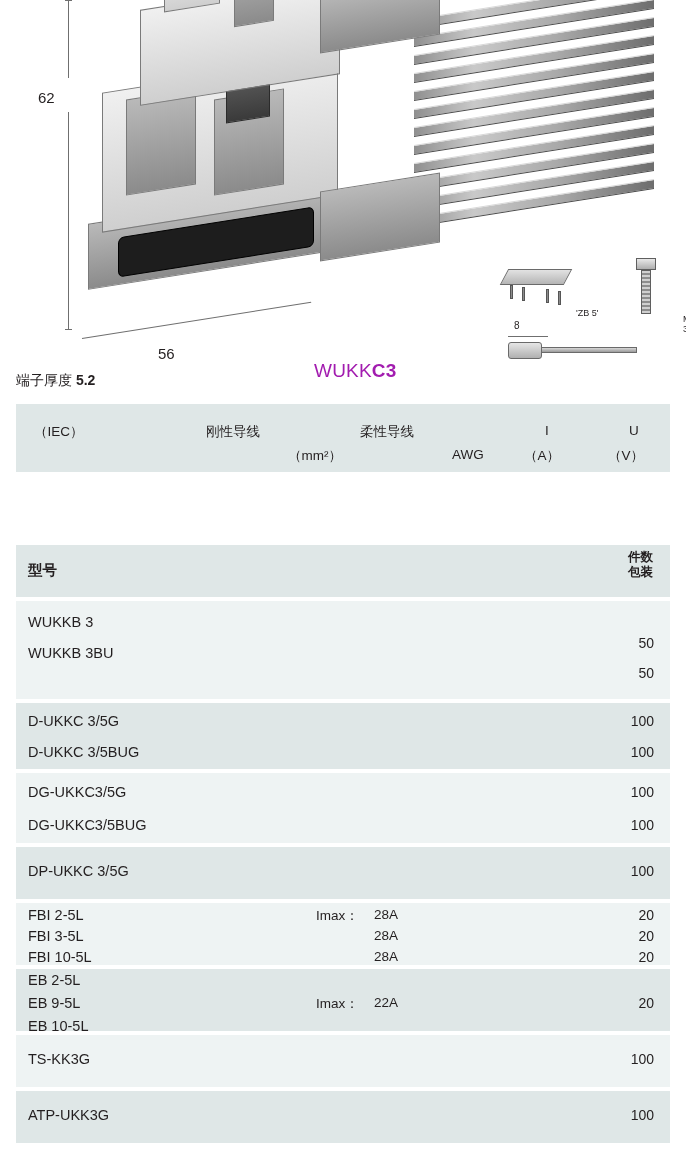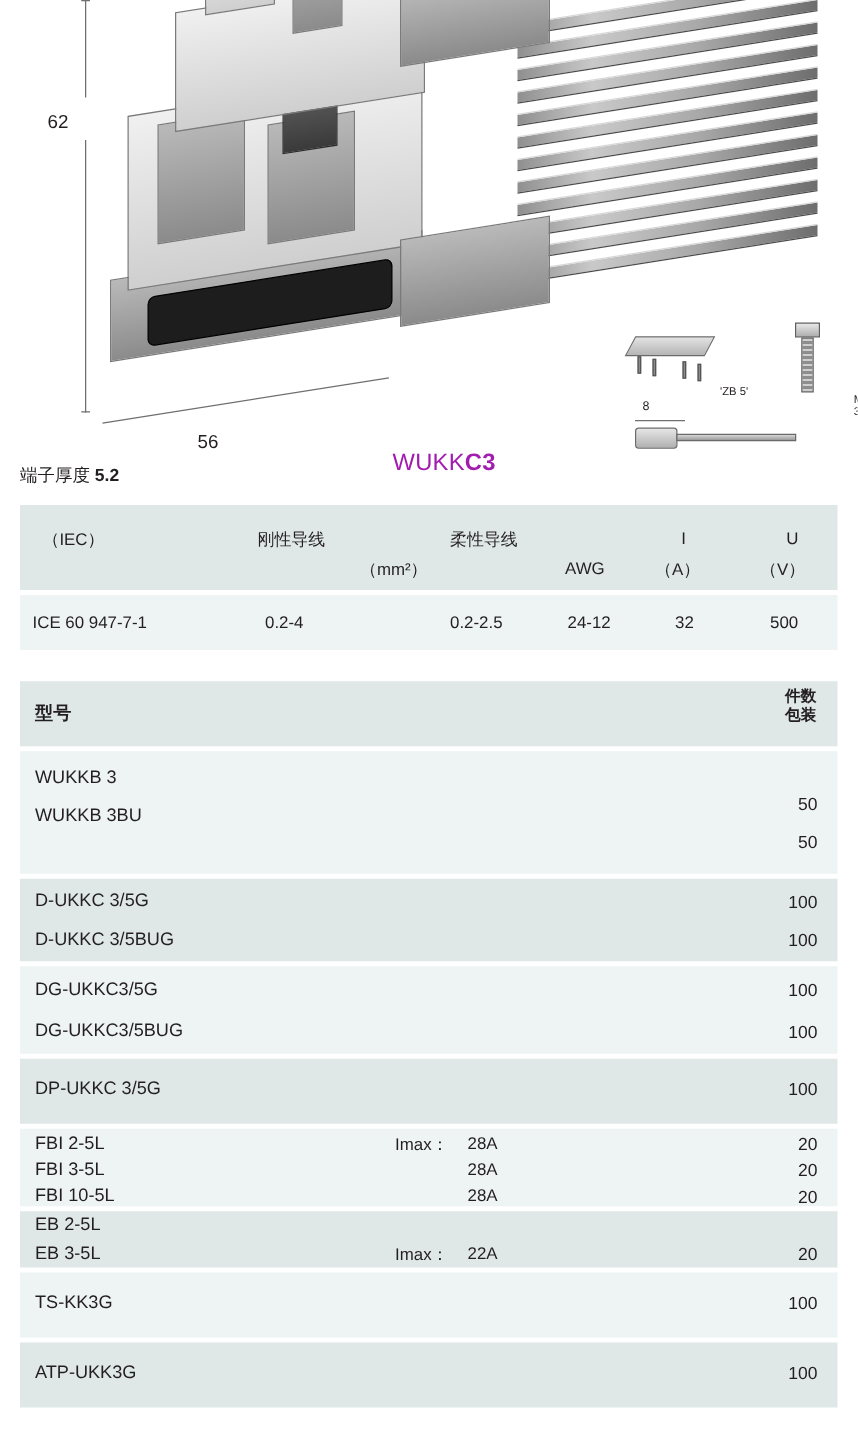--- a/index.html
+++ b/index.html
@@ -403,28 +403,20 @@
     <span style="left:18px;  top:19px;">（IEC）</span>
     <span style="left:190px; top:19px;">刚性导线</span>
     <span style="left:344px; top:19px;">柔性导线</span>
     <span style="left:272px; top:43px;">（mm²）</span>
     <span style="left:436px; top:43px;text-align:right;">AWG</span>
     <span style="left:529px; top:19px;">I</span>
     <span style="left:508px; top:43px;">（A）</span>
     <span style="left:613px; top:19px;">U</span>
     <span style="left:592px; top:43px;">（V）</span>
   </div>
-  <div class="spec-row">
-    <span style="left:10px;  top:14px;">ICE 60 947-7-1</span>
-    <span style="left:196px; top:14px;">0.2-4</span>
-    <span style="left:344px; top:14px;">0.2-2.5</span>
-    <span style="left:438px; top:14px;">24-12</span>
-    <span style="left:524px; top:14px;">32</span>
-    <span style="left:600px; top:14px;">500</span>
-  </div>
 </div>
 
 <div class="models">
   <div class="m-head">
     <div class="h-model">型号</div>
     <div class="h-pack">
       <div>件数</div>
       <div>包装</div>
     </div>
   </div>
@@ -463,23 +455,23 @@
 
     <div class="m-label" style="top:25px;">FBI 3-5L</div>
     <div class="m-mid2" style="top:25px;">28A</div>
     <div class="m-qty" style="top:25px;">20</div>
 
     <div class="m-label" style="top:46px;">FBI 10-5L</div>
     <div class="m-mid2" style="top:46px;">28A</div>
     <div class="m-qty" style="top:46px;">20</div>
   </div>
 
-  <div class="m-block alt" style="height:45px;">
+  <div class="m-block alt" style="height:62px;">
     <div class="m-label" style="top:3px;">EB 2-5L</div>
-    <div class="m-label" style="top:26px;">EB 3-5L</div>
+    <div class="m-label" style="top:26px;">EB 9-5L</div>
     <div class="m-mid" style="top:26px;">Imax：</div>
     <div class="m-mid2" style="top:26px;">22A</div>
     <div class="m-qty" style="top:26px;">20</div>
     <div class="m-label" style="top:49px;">EB 10-5L</div>
   </div>
 
   <div class="m-block" style="height:52px;">
     <div class="m-label" style="top:16px;">TS-KK3G</div>
     <div class="m-qty" style="top:16px;">100</div>
   </div>

